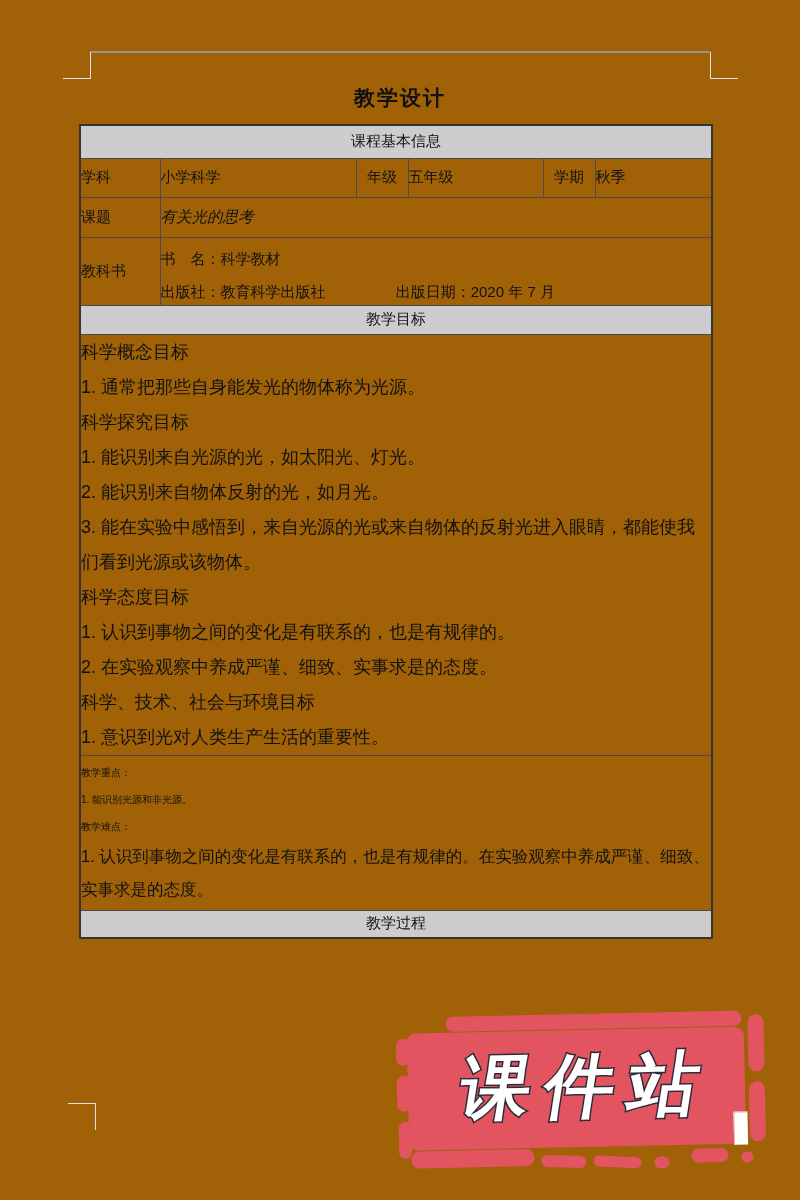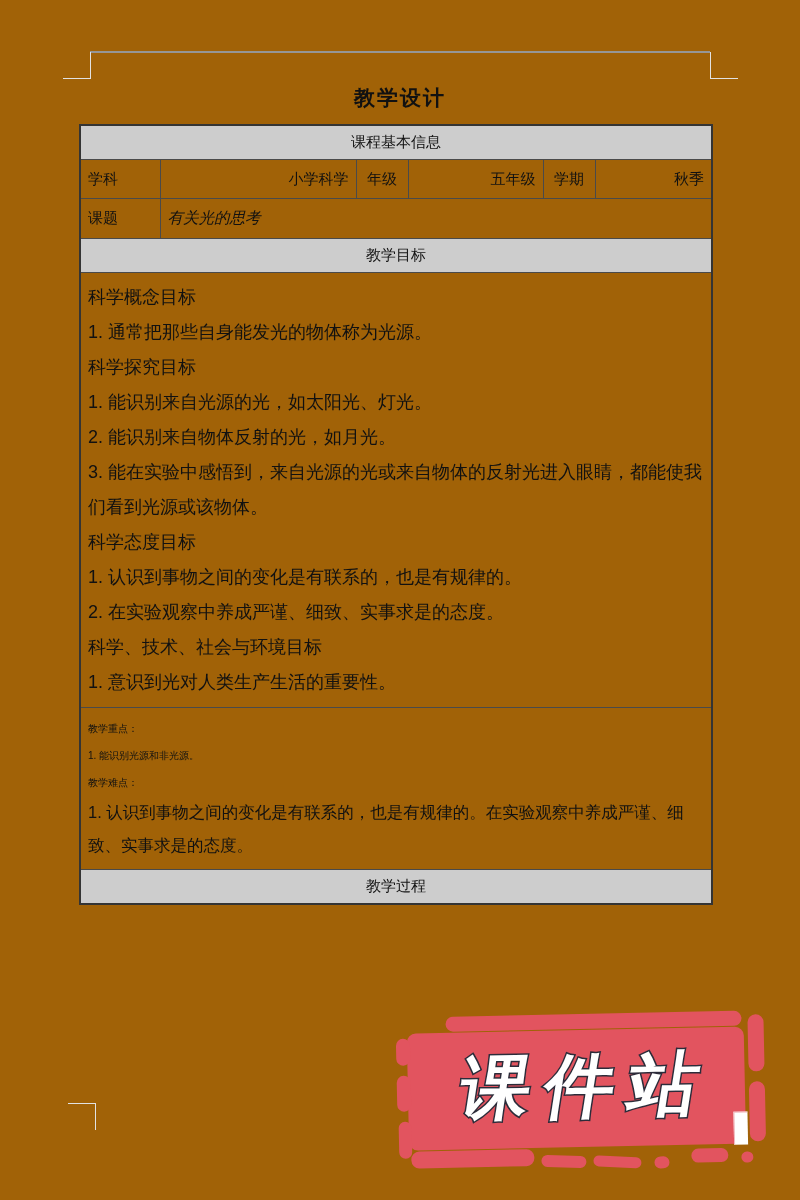--- a/index.html
+++ b/index.html
@@ -14,24 +14,24 @@
   .crop.bl{left:68px;top:1103px;border-right:1px solid #e2e2e2;border-top:1px solid #e2e2e2;}
   .crop.br{left:705px;top:1103px;border-left:1px solid #e2e2e2;border-top:1px solid #e2e2e2;}
 
   .doc-title{position:absolute;left:0;top:84px;width:800px;margin:0;text-align:center;
              font-family:"Liberation Serif",serif;font-size:21px;font-weight:bold;letter-spacing:2px;}
 
   
   table.doc{position:absolute;left:79px;top:124px;width:632px;border-collapse:collapse;
             table-layout:fixed;font-size:15px;}
   table.doc{border:2px solid #343434;}
-  table.doc td{border:1px solid #4a4a4a;padding:7px;vertical-align:middle;box-sizing:border-box;}
+  table.doc td{border:1px solid #4a4a4a;padding:0;vertical-align:middle;box-sizing:border-box;}
   td.sec{height:31px;background:#cdcdcd;text-align:center;font-size:15px;}
   td.lbl{padding-left:9px;}
-  td.val{padding-left:9px;text-align:right;}
+  td.val{padding-left:9px;}
   td.ctr{text-align:center;}
   td.topic-val{padding-left:9px;font-style:italic;font-family:"Liberation Serif",serif;font-size:15.5px;}
   td.book-lbl{vertical-align:top;padding-top:13px;}
   td.book-val{vertical-align:top;padding-left:9px;}
   .book-line1{margin-top:8px;line-height:26px;}
   .book-line2{margin-top:7px;line-height:26px;}
   .book-line2 .pubdate{margin-left:66px;}
   td.goals-cell{vertical-align:top;padding:2px 12px 0 12px;}
   .goal-line{line-height:35px;font-size:18px;}
   td.content-cell{vertical-align:top;padding:5px 12px 0 12px;}
@@ -94,20 +94,30 @@
       <td class="val">小学科学</td>
       <td class="ctr">年级</td>
       <td class="val">五年级</td>
       <td class="ctr">学期</td>
       <td class="val">秋季</td>
     </tr>
     <tr style="height:40px">
       <td class="lbl">课题</td>
       <td class="topic-val" colspan="5">有关光的思考</td>
     </tr>
+    <tr style="height:67px">
+      <td class="lbl book-lbl">教科书</td>
+      <td class="book-val" colspan="5">
+        <div class="book-line1">书　名：科学教材</div>
+        <div class="book-line2">
+          <span>出版社：教育科学出版社</span>
+          <span class="pubdate">出版日期：2020 年 7 月</span>
+        </div>
+      </td>
+    </tr>
     <tr>
       <td class="sec" colspan="6" style="height: 29px; background: rgb(205, 205, 205);">教学目标</td>
     </tr>
     <tr>
       <td class="goals-cell" colspan="6" style="height:419px">
         <div class="goal-line">科学概念目标</div>
         <div class="goal-line">1. 通常把那些自身能发光的物体称为光源。</div>
         <div class="goal-line">科学探究目标</div>
         <div class="goal-line">1. 能识别来自光源的光，如太阳光、灯光。</div>
         <div class="goal-line">2. 能识别来自物体反射的光，如月光。</div>

